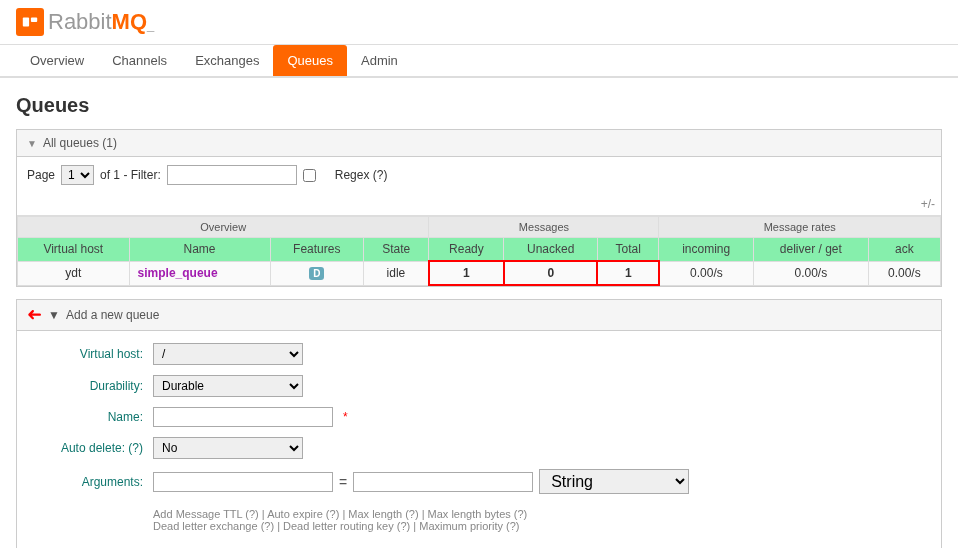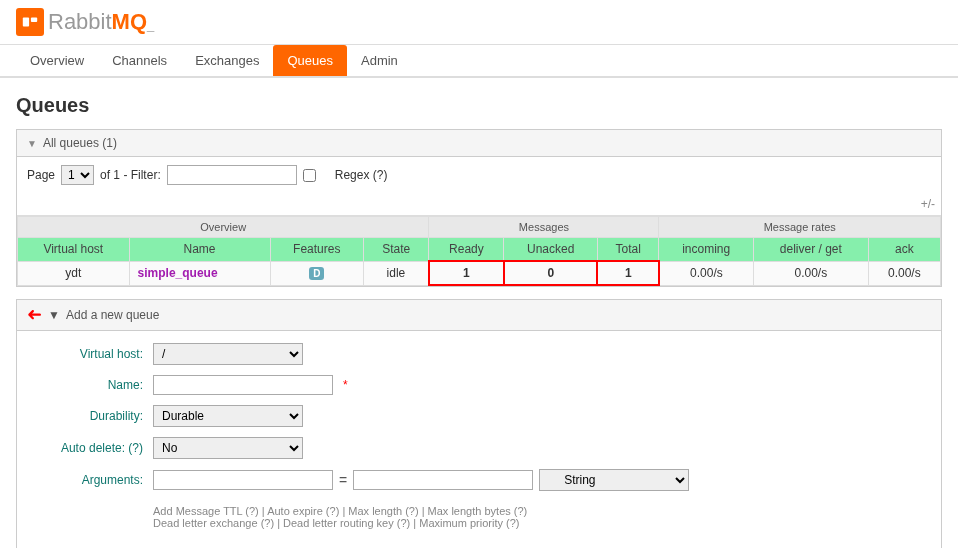--- a/index.html
+++ b/index.html
@@ -59,21 +59,21 @@
     .form-label { width: 120px; text-align: right; padding-right: 10px; color: #0f766e; font-size: 12px; }
     .form-control { display: flex; align-items: center; gap: 6px; }
     .form-control select { font-size: 12px; padding: 2px 4px; border: 1px solid #aaa; min-width: 150px; }
     .form-control input[type="text"] { font-size: 12px; padding: 2px 4px; border: 1px solid #aaa; width: 180px; }
     .required-star { color: red; margin-left: 4px; }
 
     .arguments-row { display: flex; align-items: center; gap: 6px; }
     .arguments-row input { width: 180px; padding: 2px 4px; border: 1px solid #aaa; font-size: 12px; }
     .arguments-row .equals { font-size: 14px; color: #555; }
     .arguments-row input.val { width: 180px; }
-    .arguments-row select { font-size: 12px; padding: 2px 20px; border: 1px solid #aaa; }
+    .arguments-row select { font-size: 16px; padding: 2px 7px; border: 1px solid #aaa; }
 
     .hint-links { font-size: 11px; color: #888; margin-left: 120px; padding: 4px 0; }
     .hint-links a { color: #888; text-decoration: none; }
 
     
     .table-plusminus { text-align: right; padding: 4px 6px; font-size: 12px; color: #888; border-bottom: 1px solid #ddd; }
 
     .queue-row td { background: #fafafa; }
 
     .table-outer { position: relative; }
@@ -179,34 +179,34 @@
       <div class="form-row">
         <div class="form-label">Virtual host:</div>
         <div class="form-control">
           <select>
             <option>/</option>
           </select>
         </div>
       </div>
 
       <div class="form-row">
+        <div class="form-label">Durability:</div>
+        <div class="form-control">
+          <select>
+            <option>Durable</option>
+            <option>Transient</option>
+          </select>
+        </div>
+      </div>
+
+      <div class="form-row">
         <div class="form-label">Name:</div>
         <div class="form-control">
           <input type="text" value="" style="">
           <span class="required-star">*</span>
-        </div>
-      </div>
-
-      <div class="form-row">
-        <div class="form-label">Durability:</div>
-        <div class="form-control">
-          <select>
-            <option>Durable</option>
-            <option>Transient</option>
-          </select>
         </div>
       </div>
 
       <div class="form-row">
         <div class="form-label">Auto delete: (?)</div>
         <div class="form-control">
           <select>
             <option>No</option>
             <option>Yes</option>
           </select>

